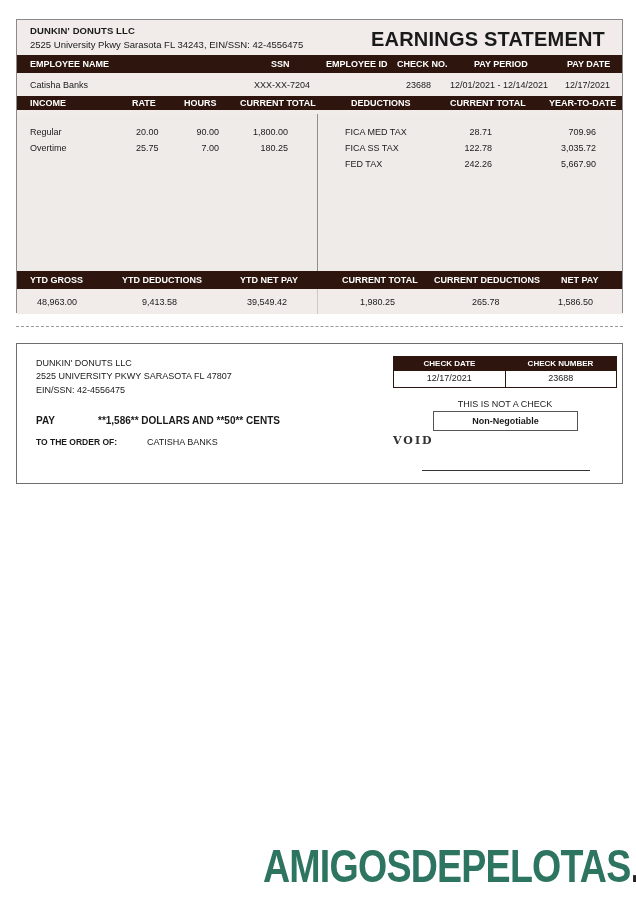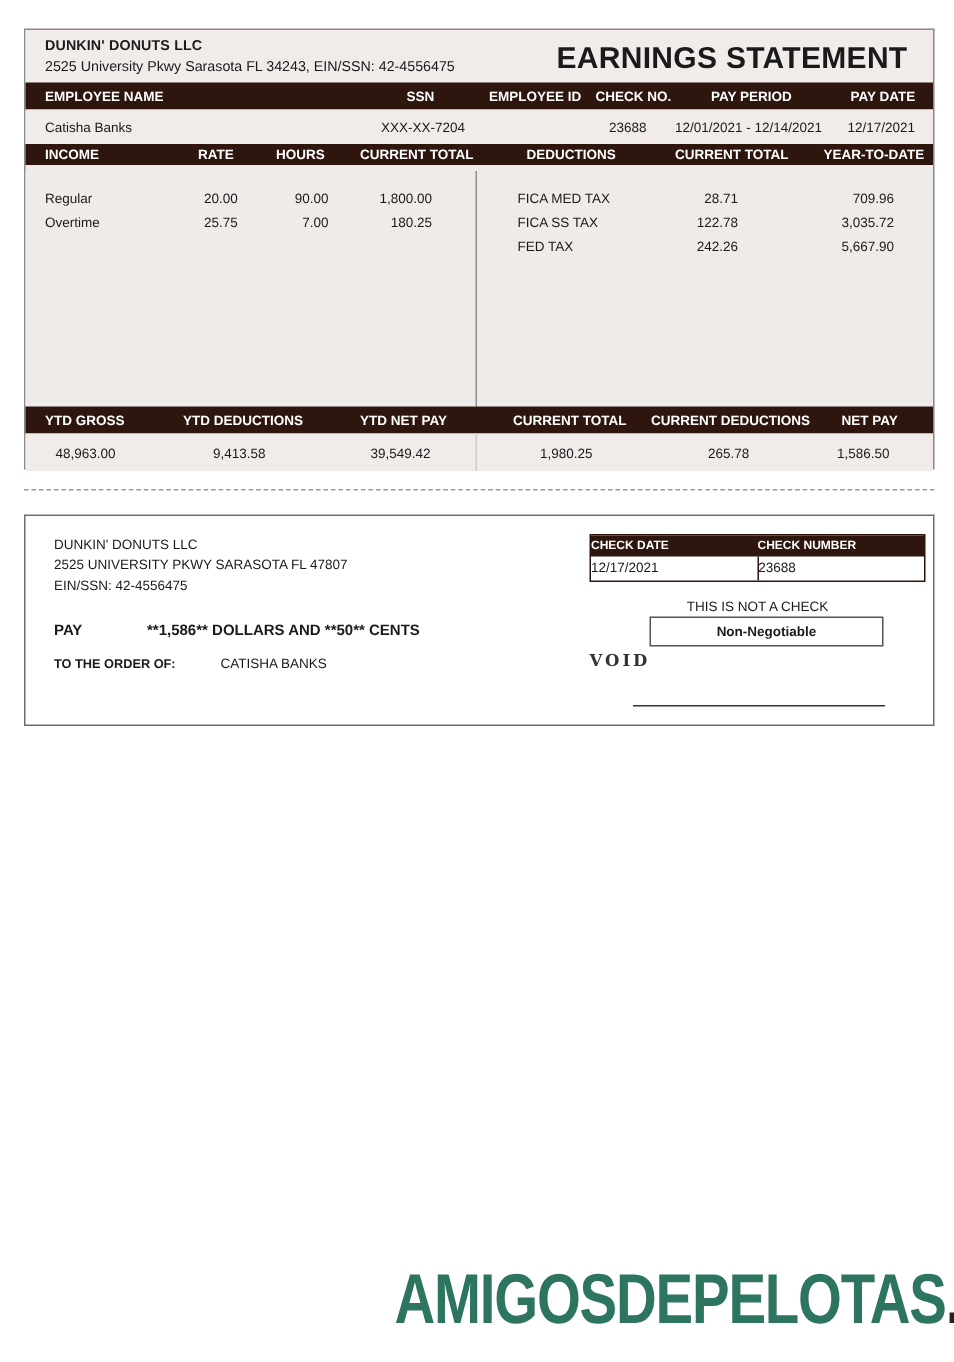--- a/index.html
+++ b/index.html
@@ -28,25 +28,25 @@
   .bar3 { top: 251px; height: 18px; }
   .row3 { top: 269px; height: 25px; }
 
   .dash { position: absolute; left: 16px; top: 326px; width: 607px; border-top: 1px dashed #9a9a9a; }
 
   .check { position: absolute; left: 16px; top: 343px; width: 607px; height: 141px; border: 1px solid #6e6e6e; background: #fff; }
   .ck-line { position: absolute; font-size: 9px; white-space: nowrap; }
   .ck-tbl { position: absolute; left: 376px; top: 12px; width: 224px; border: 1px solid #2e160f; }
   .ck-tbl .th { height: 14px; background: #2e160f; color: #fff; font-size: 8px; font-weight: bold; display: flex; }
   .ck-tbl .td { height: 16px; font-size: 9px; display: flex; }
-  .ck-tbl .c { flex: 1; text-align: left; line-height: 14px; }
+  .ck-tbl .c { flex: 1; text-align: center; line-height: 14px; }
   .ck-tbl .td .c { line-height: 15px; }
   .ck-tbl .td .c:first-child { border-right: 1px solid #2e160f; }
   .notcheck { position: absolute; left: 376px; top: 55px; width: 224px; text-align: center; font-size: 9px; }
-  .nonneg { position: absolute; left: 416px; top: 67px; width: 156px; height: 20px; border: 1px solid #555; text-align: center; font-size: 9px; font-weight: bold; line-height: 18px; }
+  .nonneg { position: absolute; left: 416px; top: 67px; width: 145px; height: 20px; border: 1px solid #555; text-align: center; font-size: 9px; font-weight: bold; line-height: 18px; }
   .void { position: absolute; left: 376px; top: 90px; width: 224px; text-align: left; font-family: "DejaVu Serif", serif; font-weight: bold; font-size: 11px; letter-spacing: 2px; color: #333; }
   .sigline { position: absolute; left: 405px; top: 126px; width: 168px; border-top: 1px solid #333; }
 
   .brand { position: absolute; left: 263px; top: 838px; font-family: "Liberation Sans Narrow", "Liberation Sans", sans-serif; font-size: 47px; font-weight: bold; letter-spacing: -1px; transform: scaleX(0.8); transform-origin: left top; white-space: nowrap; }
   .brand .g { color: #2d7560; }
   .brand .k { color: #222222; }
 </style>
 </head>
 <body>
 

